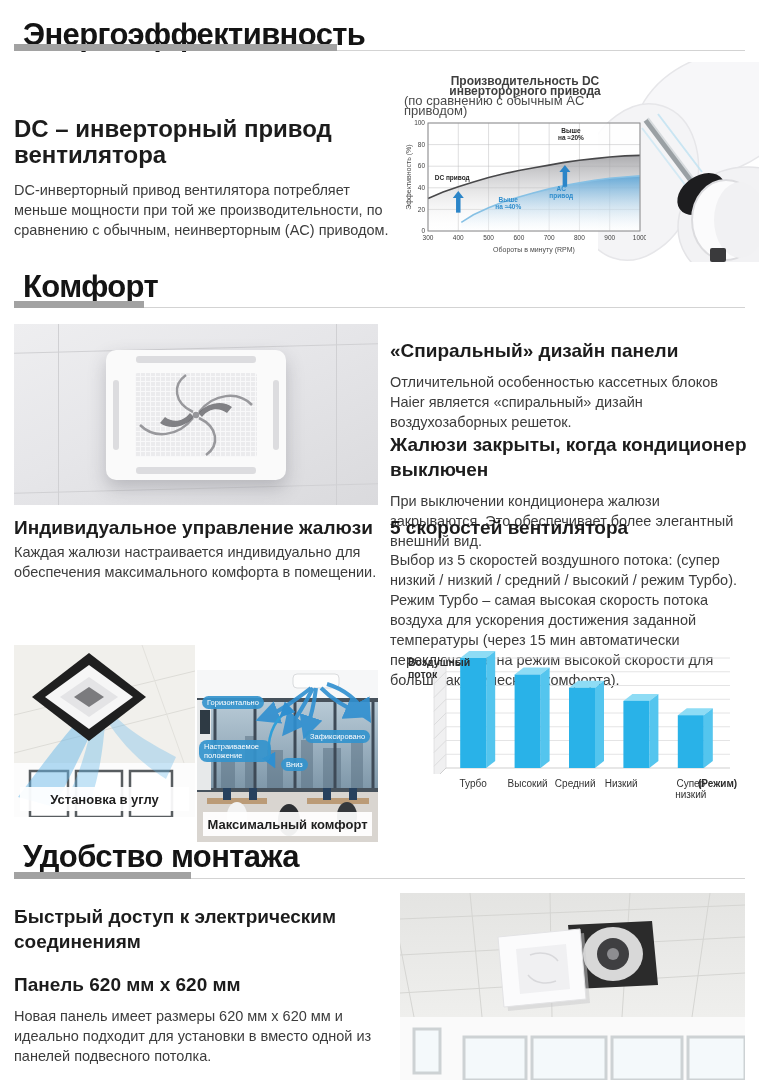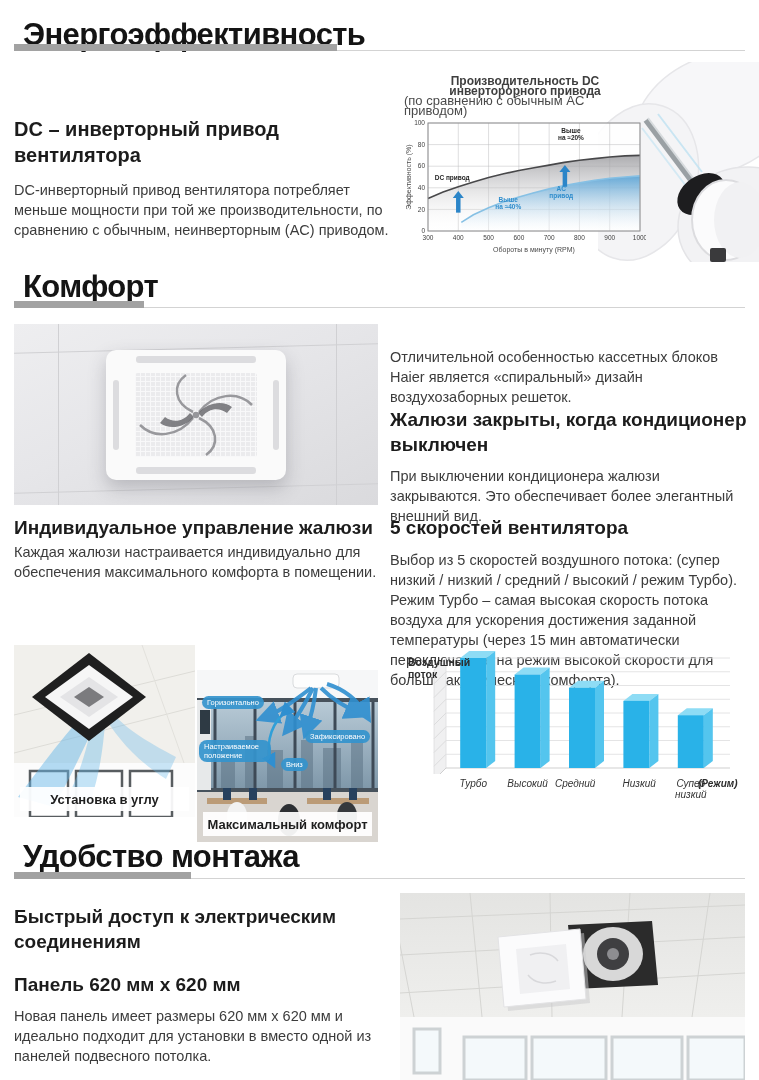--- a/index.html
+++ b/index.html
@@ -4,21 +4,21 @@
 <style>
   html,body{margin:0;padding:0;background:#ffffff;}
   .page{position:relative;width:759px;height:1080px;background:#fff;overflow:hidden;
         font-family:"Liberation Sans",sans-serif;color:#222;}
   
   .h2{position:absolute;left:14px;margin:9px;font-size:31px;font-weight:700;color:#141414;letter-spacing:-0.6px;}
   .rule{position:absolute;left:14px;right:14px;height:8px;}
   .rule .thin{position:absolute;left:0;right:0;bottom:1px;height:1px;background:#d3d3d3;}
   .rule .thick{position:absolute;left:0;top:0;height:7px;background:#a2a2a2;}
   
-  .h3{margin:0;font-size:20px;font-weight:700;color:#1c1c1c;line-height:26px;}
+  .h3{margin:0;font-size:24px;font-weight:700;color:#1c1c1c;line-height:26px;}
   .h3.small{font-size:19px;line-height:25px;}
   .body{margin:0;font-size:14.5px;line-height:20px;color:#3c3c3c;}
   .abs{position:absolute;}
   
   .dc-chart{position:absolute;left:404px;top:76px;width:242px;z-index:2;}
   .dc-title{font-size:12px;font-weight:700;color:#3f3f3f;text-align:center;line-height:10px;}
   .dc-sub{font-size:13px;font-weight:400;color:#4a4a4a;text-align:left;line-height:10px;margin-bottom:3px;}
   .cgrid{stroke:#bdbdbf;stroke-width:0.5;}
   .ctick{font-size:6.5px;fill:#3e3e3e;}
   .cann{font-size:6.5px;font-weight:700;}
@@ -38,21 +38,21 @@
   .panel .vent{position:absolute;background:#dcdcdf;border-radius:3px;}
   .img-corner{left:14px;top:645px;width:181px;height:172px;background:#404040;text-align:right;}
   .img-office{left:197px;top:670px;width:181px;height:172px;background:#f5f6f7;}
   .img-label{position:absolute;left:6px;right:6px;bottom:6px;height:24px;background:rgba(255,255,255,.93);
     font-size:13px;font-weight:700;color:#1e1e1e;display:flex;align-items:center;justify-content:center;z-index:5;}
   .pill{position:absolute;background:rgba(52,148,205,.92);color:#fff;font-size:7.5px;line-height:9px;
     padding:2px 5px;border-radius:8px;z-index:4;}
   
   .bar-chart{position:absolute;left:408px;top:650px;width:340px;height:164px;}
   .bar-ylabel{position:absolute;left:0;top:6px;width:70px;font-size:10.5px;font-weight:700;color:#2d2d2d;line-height:12px;z-index:2;}
-  .bar-labels{position:absolute;left:0;top:128px;width:340px;height:34px;font-style:italic;}
+  .bar-labels{position:absolute;left:0;top:128px;width:340px;height:34px;}
   .bar-cat{position:absolute;top:0;text-align:center;font-size:10px;color:#333;line-height:11px;}
   .bar-mode{position:absolute;top:0;right:0;width:50px;font-size:10px;font-weight:700;color:#2d2d2d;white-space:nowrap;}
   
   .photo-mount{left:400px;top:893px;width:345px;height:187px;background:#ebebe9;}
 </style>
 </head>
 <body>
 
 <div class="page">
 
@@ -172,20 +172,21 @@
             <path d="M2,-2 C12,-13 27,-15 36,-8 L31,-2 C23,-8 13,-7 6,2 Z"></path>
             <path d="M-2,2 C-12,13 -27,15 -36,8 L-31,2 C-23,8 -13,7 -6,-2 Z"></path>
           </g>
           <circle r="3.2" fill="#96969a"></circle>
         </svg>
       </div>
     </div>
   </div>
 
   <div class="abs" style="left:390px;top:338px;width:358px">
+    <h3 class="h3 small">«Спиральный» дизайн панели</h3>
     <p class="body" style="margin-top:9px">Отличительной особенностью кассетных блоков Haier является «спиральный» дизайн воздухозаборных решеток.</p>
     <h3 class="h3 small" style="">Жалюзи закрыты, когда кондиционер выключен</h3>
     <p class="body" style="margin-top:9px">При выключении кондиционера жалюзи закрываются. Это обеспечивает более элегантный внешний вид.</p>
   </div>
 
   <div class="abs" style="left:14px;top:515px;width:372px">
     <h3 class="h3 small">Индивидуальное управление жалюзи</h3>
     <p class="body" style="margin-top:2px">Каждая жалюзи настраивается индивидуально для обеспечения максимального комфорта в помещении.</p>
   </div>
   <div class="abs" style="left:390px;top:515px;width:358px">
@@ -315,21 +316,21 @@
         <polygon points="241.4,118 241.4,50.900000000000006 250.4,43.900000000000006 250.4,111" fill="#54c5ee"></polygon>
         <rect x="215.4" y="50.900000000000006" width="26" height="67.1" fill="#29b2e8"></rect>
         <polygon points="269.79999999999995,65.2 278.79999999999995,58.2 304.79999999999995,58.2 295.79999999999995,65.2" fill="#8edcf5"></polygon>
         <polygon points="295.79999999999995,118 295.79999999999995,65.2 304.79999999999995,58.2 304.79999999999995,111" fill="#54c5ee"></polygon>
         <rect x="269.79999999999995" y="65.2" width="26" height="52.8" fill="#29b2e8"></rect>
       </svg>
     <div class="bar-labels" id="barLabels">
         <div class="bar-cat" style="left: 38px; width: 54.4px;">Турбо</div>
         <div class="bar-cat" style="left: 92.4px; width: 54.4px;">Высокий</div>
         <div class="bar-cat" style="left: 140px; width: 54.4px;">Средний</div>
-        <div class="bar-cat" style="left: 204px; width: 54.4px;">Низкий</div>
+        <div class="bar-cat" style="left: 186px; width: 54.4px;">Низкий</div>
         <div class="bar-cat" style="left: 255.6px; width: 54.4px;">Супер низкий</div>
         <div class="bar-mode">(Режим)</div>
       </div>
   </div>
 
   <h2 class="h2" style="top:830px">Удобство монтажа</h2>
   <div class="rule" style="top:872px">
     <div class="thin"></div>
     <div class="thick" style="width:177px"></div>
   </div>

